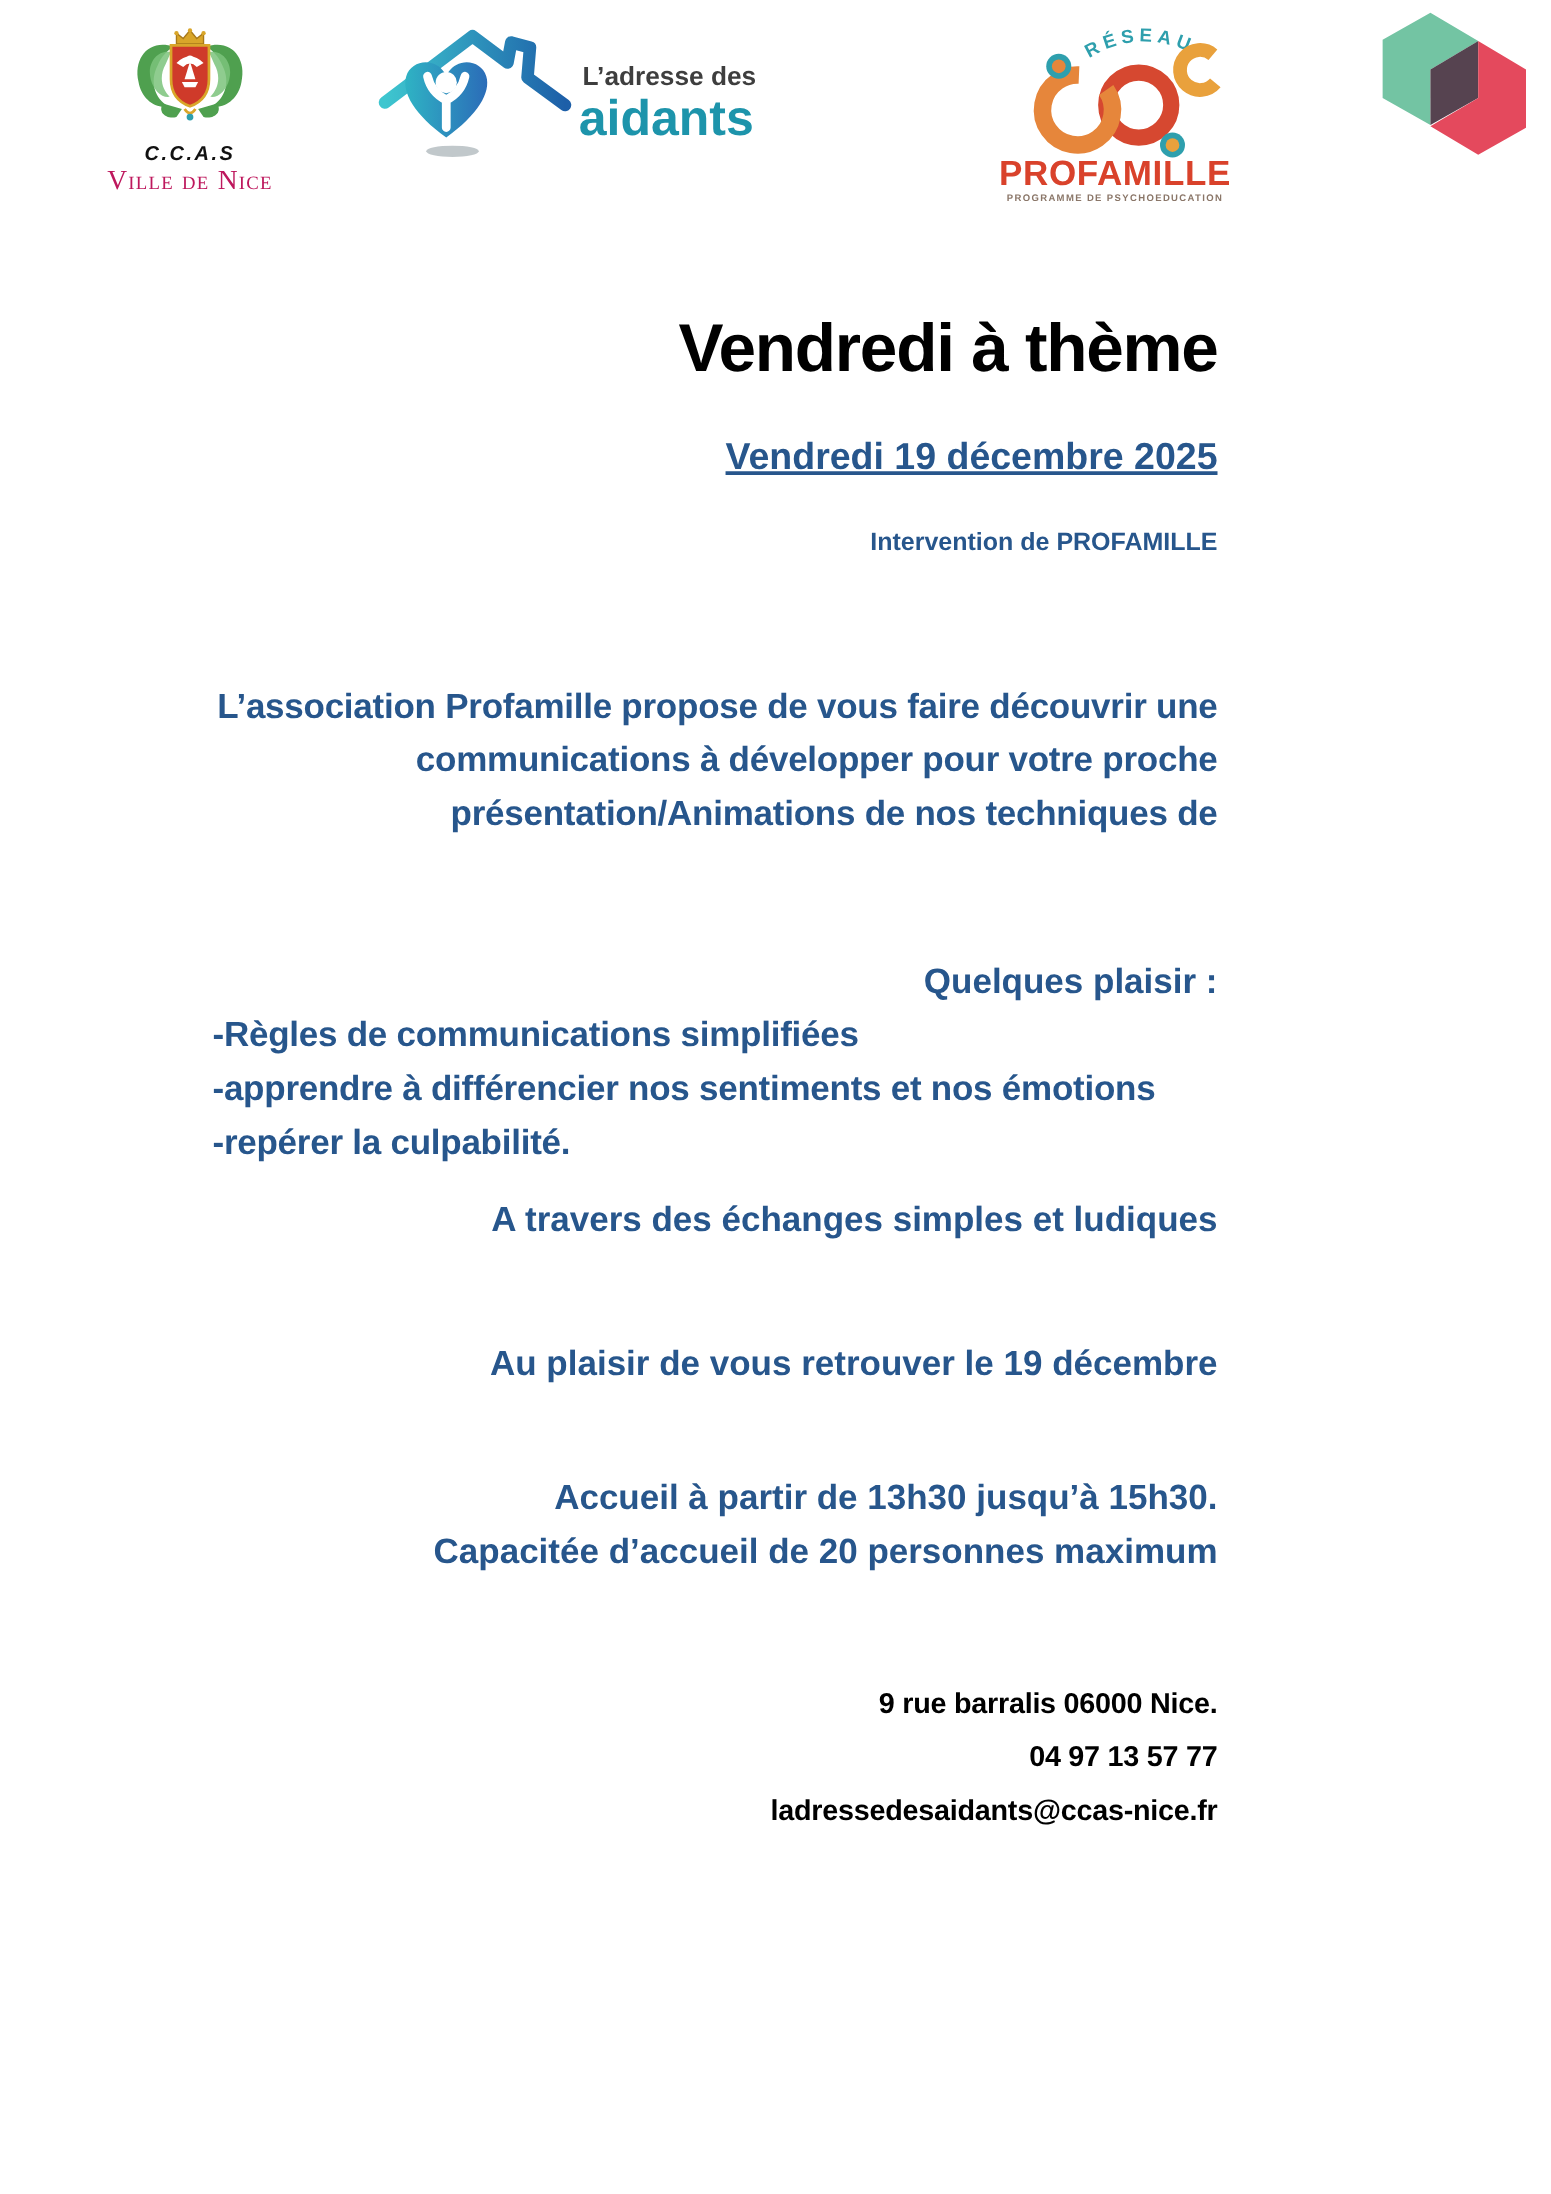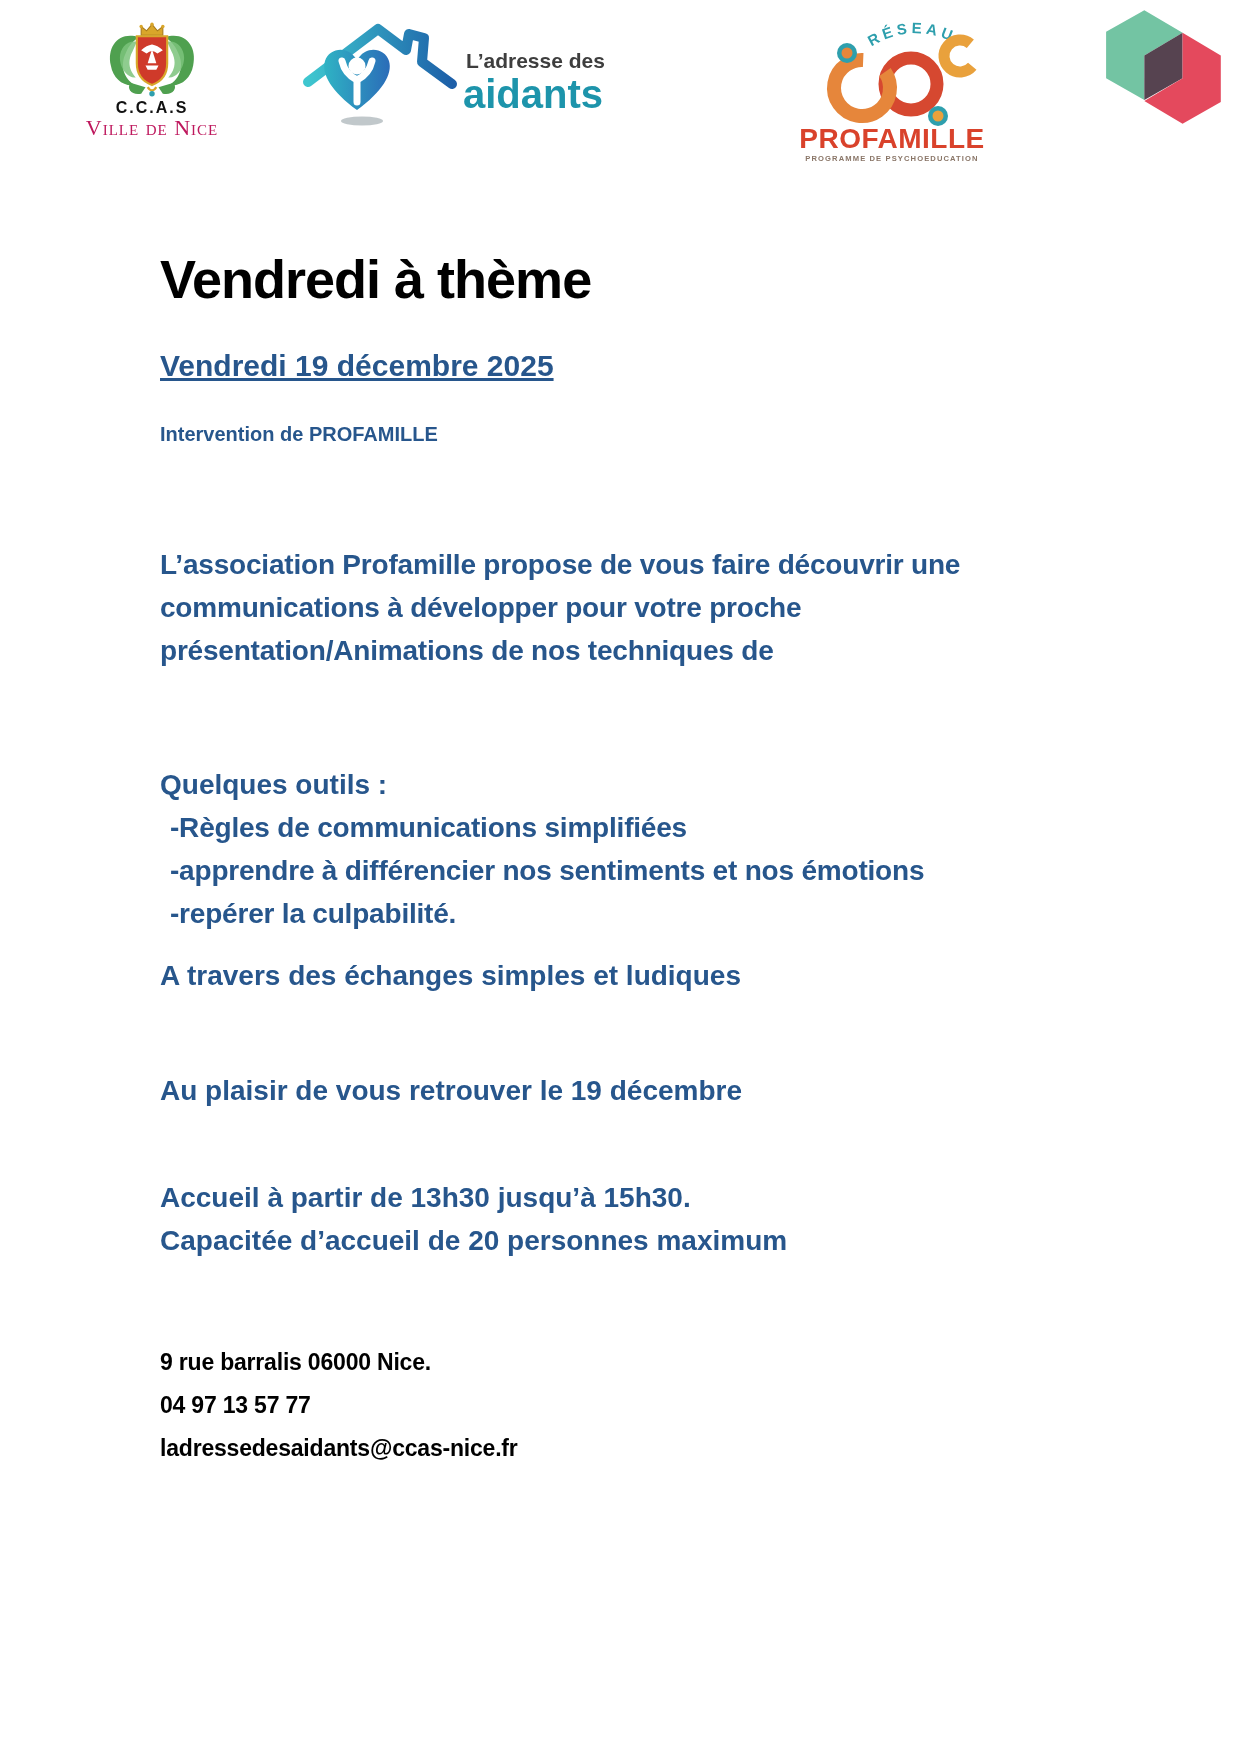--- a/index.html
+++ b/index.html
@@ -8,28 +8,28 @@
     width:1241px;height:1755px;
     margin:0 auto;
     background:#ffffff;
     font-family:"Liberation Sans", sans-serif;
     overflow:hidden;
   }
   
   .logo{position:absolute;}
   .logo-ccas{left:52px;top:20px;width:200px;text-align:center;}
   .ccas-arms{display:block;margin:0 auto;}
-  .ccas-sigle{font-size:16px;font-weight:700;color:#111;letter-spacing:2px;margin-top:1px;}
+  .ccas-sigle{font-size:16px;font-weight:700;color:#111;letter-spacing:2px;margin-top:17px;font-style:italic;}
   .ccas-ville{font-family:"Liberation Serif", serif;font-variant:small-caps;font-size:22px;color:#be185d;letter-spacing:1px;margin-top:-2px;}
   .logo-aidants{left:300px;top:14px;width:320px;height:116px;}
   .logo-profamille{left:788px;top:4px;width:210px;height:162px;}
   .logo-cube{left:1103px;top:8px;width:124px;height:120px;}
 
   
-  .content{position:absolute;left:160px;width:814px;text-align:left;color:var(--body-blue,#27568C);font-weight:700;}
+  .content{position:absolute;left:160px;width:814px;text-align:right;color:var(--body-blue,#27568C);font-weight:700;}
   .t-title{top:248px;font-size:54px;line-height:62px;color:var(--title-black,#000);letter-spacing:-1px;}
   .t-subtitle{top:346px;font-size:30px;line-height:40px;text-decoration:underline;}
   .t-intervention{top:416px;font-size:20px;line-height:36px;}
   .t-intro{top:543px;font-size:28px;line-height:43px;letter-spacing:-0.2px;}
   .t-tools-head{top:763px;font-size:28px;line-height:43px;}
   .t-tools{top:806px;font-size:28px;line-height:43px;text-align:left;padding-left:10px;letter-spacing:-0.2px;}
   .t-exchanges{top:954px;font-size:28px;line-height:43px;}
   .t-closing{top:1069px;font-size:28px;line-height:43px;}
   .t-schedule{top:1176px;font-size:28px;line-height:43px;}
   .t-contact{top:1341px;font-size:23px;line-height:43px;color:var(--title-black,#000);letter-spacing:-0.2px;}
@@ -137,21 +137,21 @@
   <div class="content t-title">Vendredi à thème</div>
   <div class="content t-subtitle">Vendredi 19 décembre 2025</div>
   <div class="content t-intervention">Intervention de PROFAMILLE</div>
 
   <div class="content t-intro">
     <div>L’association Profamille propose de vous faire découvrir une</div>
     <div>communications à développer pour votre proche</div>
     <div>présentation/Animations de nos techniques de</div>
   </div>
 
-  <div class="content t-tools-head">Quelques outils :</div>
+  <div class="content t-tools-head">Quelques plaisir :</div>
 
   <div class="content t-tools">
     <div>-Règles de communications simplifiées</div>
     <div>-apprendre à différencier nos sentiments et nos émotions</div>
     <div>-repérer la culpabilité.</div>
   </div>
 
   <div class="content t-exchanges">A travers des échanges simples et ludiques</div>
   <div class="content t-closing">Au plaisir de vous retrouver le 19 décembre</div>
 

